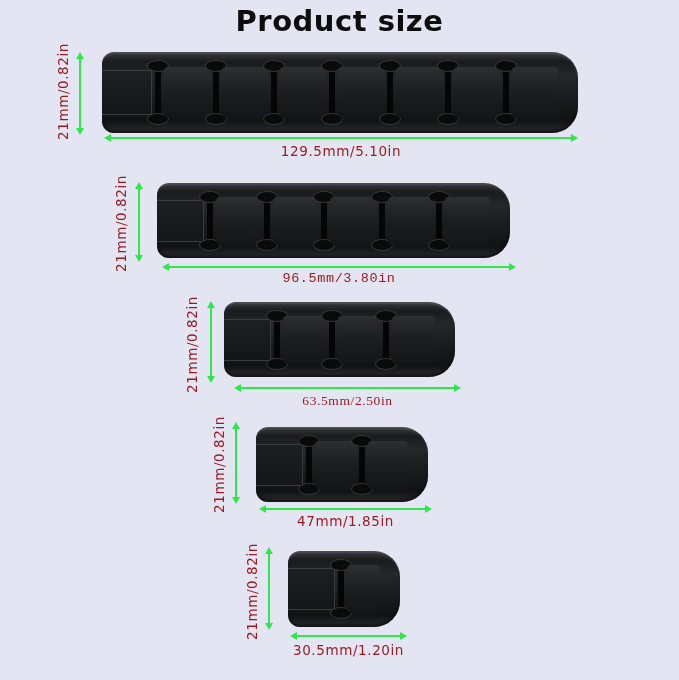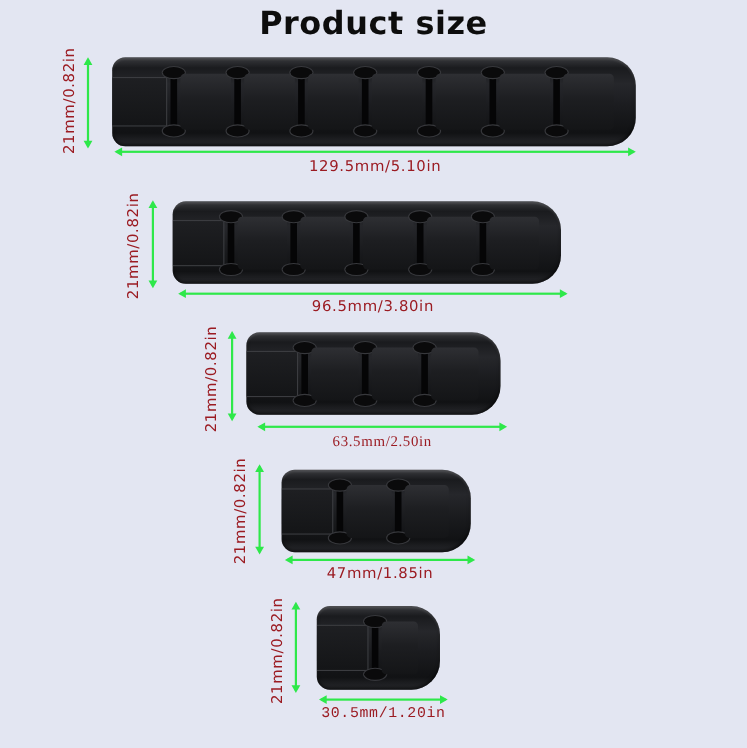--- a/index.html
+++ b/index.html
@@ -64,21 +64,21 @@
       <div class="slot" style="left: 164.4px;"></div>
       <div class="seg" style="left: 173.4px; width: 45.2px;"></div>
       <div class="slot" style="left: 221.6px;"></div>
       <div class="seg" style="left: 230.6px; width: 45.2px;"></div>
       <div class="slot" style="left: 278.8px;"></div>
       <div class="seg" style="left: 287.8px; width: 45.2px;"></div>
     </div>
   <div class="varrow" style="left:138px;top:184px;height:76px;"></div>
   <div class="vlabel" style="left:113px;top:272px;">21mm/0.82in</div>
   <div class="harrow" style="left:164px;top:266px;width:350px;"></div>
-  <div class="hlabel" style="left:164px;width:350px;top:271px;">96.5mm/3.80in</div>
+  <div class="hlabel" style="left:164px;width:350px;top:271px;font-family:Liberation Mono, monospace;">96.5mm/3.80in</div>
 </div>
 
 <div>
   <div class="bar" style="left:224px;top:302px;width:231px;height:75px;">
       <div class="cap" style="width: 47px;"></div>
       <div class="slot" style="left: 50px;"></div>
       <div class="seg" style="left: 59px; width: 42.6667px;"></div>
       <div class="slot" style="left: 104.667px;"></div>
       <div class="seg" style="left: 113.667px; width: 42.6667px;"></div>
       <div class="slot" style="left: 159.333px;"></div>
@@ -106,14 +106,14 @@
 
 <div>
   <div class="bar" style="left:288px;top:551px;width:112px;height:76px;">
       <div class="cap" style="width: 47px;"></div>
       <div class="slot" style="left: 50px;"></div>
       <div class="seg" style="left: 59px; width: 33px;"></div>
     </div>
   <div class="varrow" style="left:268px;top:549px;height:79px;"></div>
   <div class="vlabel" style="left:244px;top:640px;">21mm/0.82in</div>
   <div class="harrow" style="left:292px;top:635px;width:113px;"></div>
-  <div class="hlabel" style="left:292px;width:113px;top:642px;font-family:Liberation Mono, monospace;">30.5mm/1.20in</div>
+  <div class="hlabel" style="left:292px;width:113px;top:642px;">30.5mm/1.20in</div>
 </div>
 
 </body></html>

